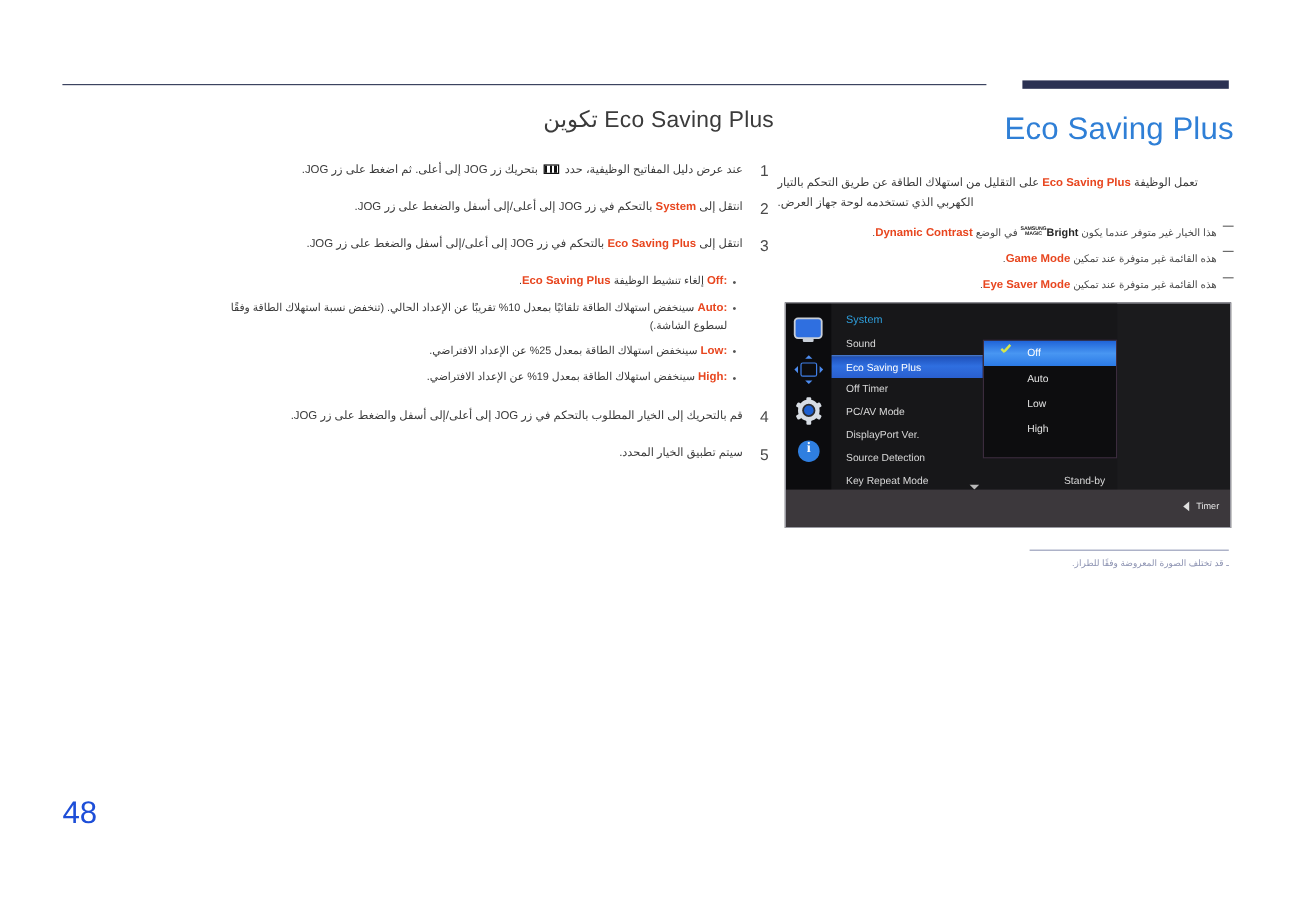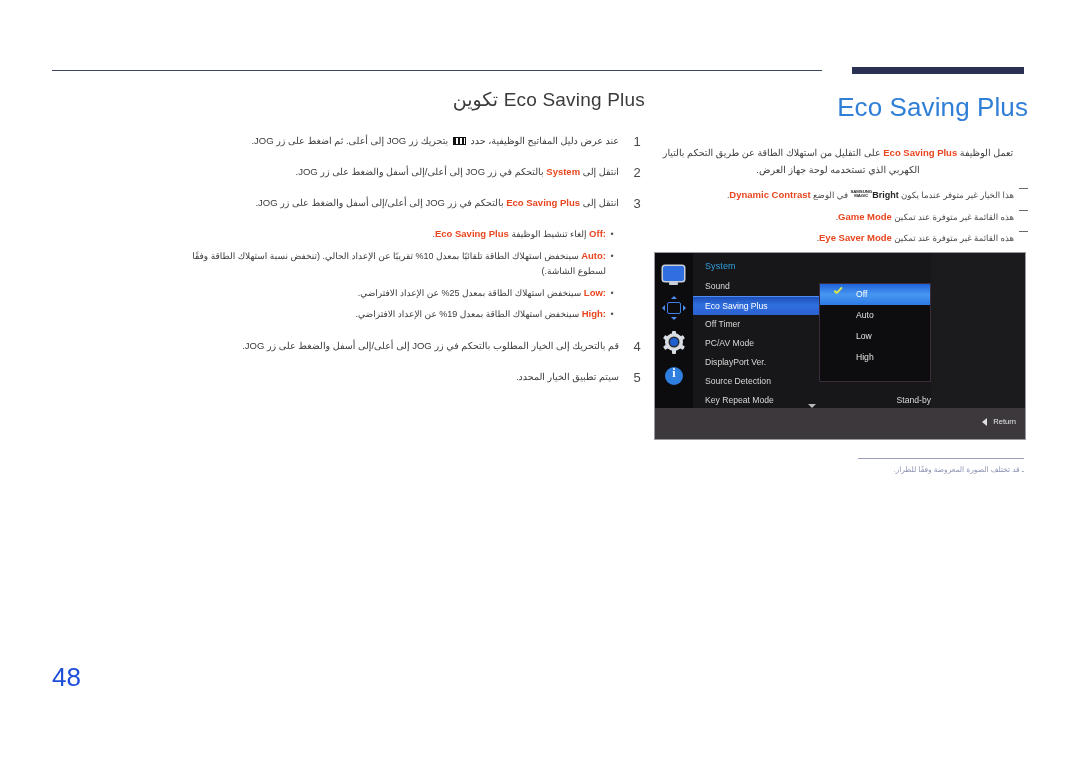--- a/index.html
+++ b/index.html
@@ -68,21 +68,21 @@
   .bullet-dot::before { content: "\2022"; }
   .bullet-txt { flex: 1 1 auto; font-size: 9px; color:#3a3a3a; line-height: 1.65; text-align: right; }
 
   
   .right-col { position: absolute; left: 648px; top: 92px; width: 380px; }
   .right-title {
     font-size: 26px; color: #2f7fd6; font-weight: 400;
     text-align: right; letter-spacing: .1px; margin-bottom: 22px;
   }
   .right-para {
-    direction: rtl; text-align: center; font-size: 9.5px;
+    direction: rtl; text-align: left; font-size: 9.5px;
     color: #3a3a3a; line-height: 1.75; margin-bottom: 9px; margin-top: 11px;
   }
   .note-row {
     direction: rtl; text-align: right; font-size: 8.6px;
     color: #4a4a4a; line-height: 1.7; margin-bottom: 5px;
     position: relative; padding-right: 14px;
   }
   .note-dash {
     position: absolute; right: 0; top: 1px; width: 9px; height: 1px;
     background: #6a6a6a;
@@ -166,21 +166,21 @@
   .menu-list { position: absolute; left: 0; top: 24px; width: 100%; }
   .menu-row {
     position: relative; height: 19px; line-height: 19px;
     padding-left: 12px; font-size: 8.6px; color: #d8d8d8;
   }
   .menu-row.sel {
     background: linear-gradient(to bottom, #1e4fb8 0%, #2f6fe0 45%, #2a5fcf 100%);
     color: #ffffff; width: 192px; border-top:1px solid #4f8cf5;
   }
   .menu-row .rval {
-    position: absolute; right: 0; top: 0; font-size: 8.6px; color: #d8d8d8; margin-left: 43px;
+    position: absolute; right: 10px; top: 0; font-size: 8.6px; color: #d8d8d8; margin-left: 43px;
   }
   .scroll-caret {
     position: absolute; left: 50%; bottom: 2px; margin-left: -4px;
     width: 0; height: 0; border-left: 4px solid transparent;
     border-right: 4px solid transparent; border-top: 4px solid #b8b8b8;
   }
 
   .osd-submenu {
     position: absolute; left: 164px; top: 30px; width: 112px; height: 99px;
     background: #0d0d0f; border: 1px solid #3b2c3d;
@@ -451,21 +451,21 @@
         </div>
         <div class="sub-row">
           <span>High</span>
         </div>
       </div>
 
 
       <div class="osd-bottom">
         <div class="return-wrap">
           <span class="return-caret"></span>
-          <span class="return-lbl">Return</span>
+          <span class="return-lbl">Timer</span>
         </div>
       </div>
 
     </div>
   </div>
 
   <div class="fig-rule"></div>
   <div class="fig-note">ـ قد تختلف الصورة المعروضة وفقًا للطراز.</div>
 
   <div class="page-num">48</div>

